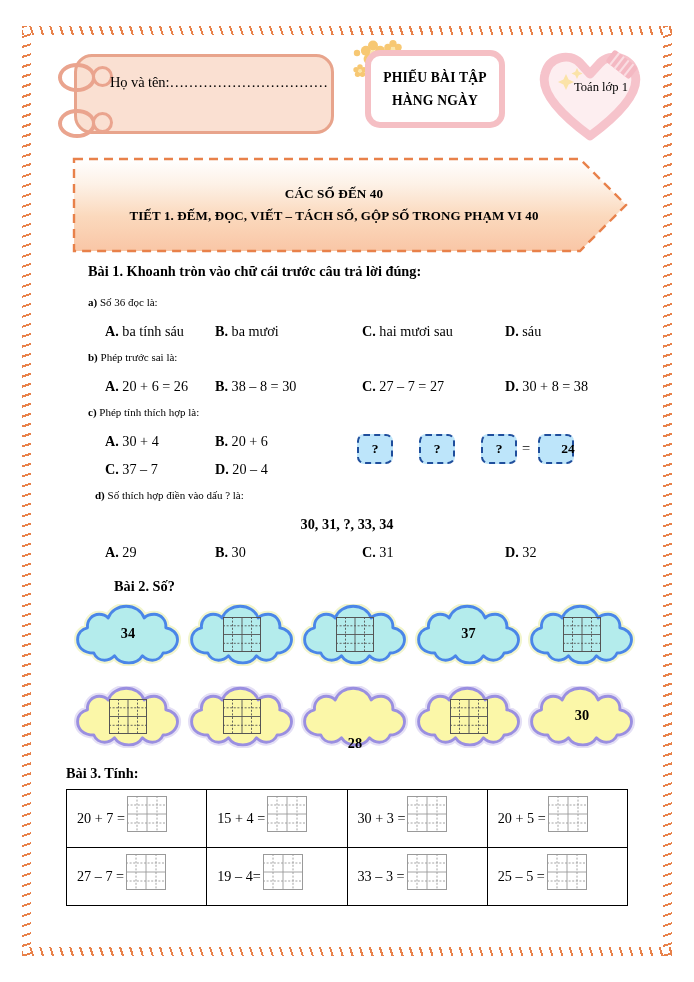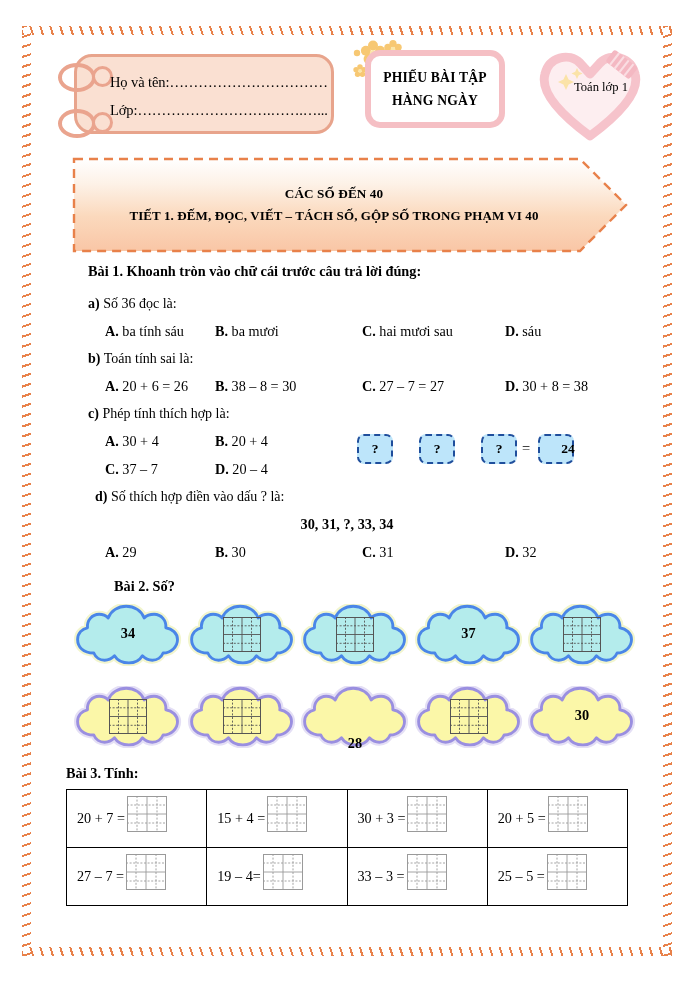--- a/index.html
+++ b/index.html
@@ -124,21 +124,21 @@
     letter-spacing: 0.1px;
   }
   .banner-text .bl1 { font-size: 13.2px; }
 
   
   .content { position: absolute; left: 0; top: 0; width: 694px; }
   .ex-title {
     position: absolute; font-weight: bold; font-size: 14.3px;
     white-space: nowrap;
   }
-  .q-prompt { position: absolute; font-size: 14px; white-space: nowrap; }
+  .q-prompt { position: absolute; font-size: 11px; white-space: nowrap; }
   .q-prompt b { font-weight: bold; }
   .opt { position: absolute; font-size: 14.2px; white-space: nowrap; }
   .opt b { font-weight: bold; }
   .seq {
     position: absolute; width: 694px; text-align: center;
     font-weight: bold; font-size: 14.3px;
   }
 
   
   .qbox {
@@ -190,21 +190,20 @@
 </div>
 
 <div class="header">
 
   <div class="nametag">
     <div class="ring r1"></div>
     <div class="ring r2"></div>
     <div class="ring-inner i1"></div>
     <div class="ring-inner i2"></div>
     <div class="line l1">Họ và tên:……………………………</div>
-    <div class="line l2">Lớp:……………………….…….…...</div>
   </div>
 
   <svg class="flowers" width="56" height="46">
     <g fill="#f7c873">
       <g transform="translate(20,13)">
         <circle cx="0" cy="-7.5" r="5"></circle>
           <circle cx="7.1" cy="-2.3" r="5"></circle>
         <circle cx="4.4" cy="6.1" r="5"></circle>
           <circle cx="-4.4" cy="6.1" r="5"></circle>
         <circle cx="-7.1" cy="-2.3" r="5"></circle>
@@ -294,21 +293,21 @@
     <b>C.</b>
     <span>hai mươi sau</span>
   </div>
   <div class="opt" style="left:505px; top:323px;">
     <b>D.</b>
     <span>sáu</span>
   </div>
 
   <div class="q-prompt" style="left:88px; top:351px;">
     <b>b)</b>
-    <span>Toán tính sai là:</span>
+    <span>Phép trước sai là:</span>
   </div>
   <div class="opt" style="left:105px; top:378px;">
     <b>A.</b>
     <span>20 + 6 = 26</span>
   </div>
   <div class="opt" style="left:215px; top:378px;">
     <b>B.</b>
     <span>38 – 8 = 30</span>
   </div>
   <div class="opt" style="left:362px; top:378px;">
@@ -323,21 +322,21 @@
   <div class="q-prompt" style="left:88px; top:406px;">
     <b>c)</b>
     <span>Phép tính thích hợp là:</span>
   </div>
   <div class="opt" style="left:105px; top:433px;">
     <b>A.</b>
     <span>30 + 4</span>
   </div>
   <div class="opt" style="left:215px; top:433px;">
     <b>B.</b>
-    <span>20 + 4</span>
+    <span>20 + 6</span>
   </div>
   <div class="opt" style="left:105px; top:461px;">
     <b>C.</b>
     <span>37 – 7</span>
   </div>
   <div class="opt" style="left:215px; top:461px;">
     <b>D.</b>
     <span>20 – 4</span>
   </div>
 

